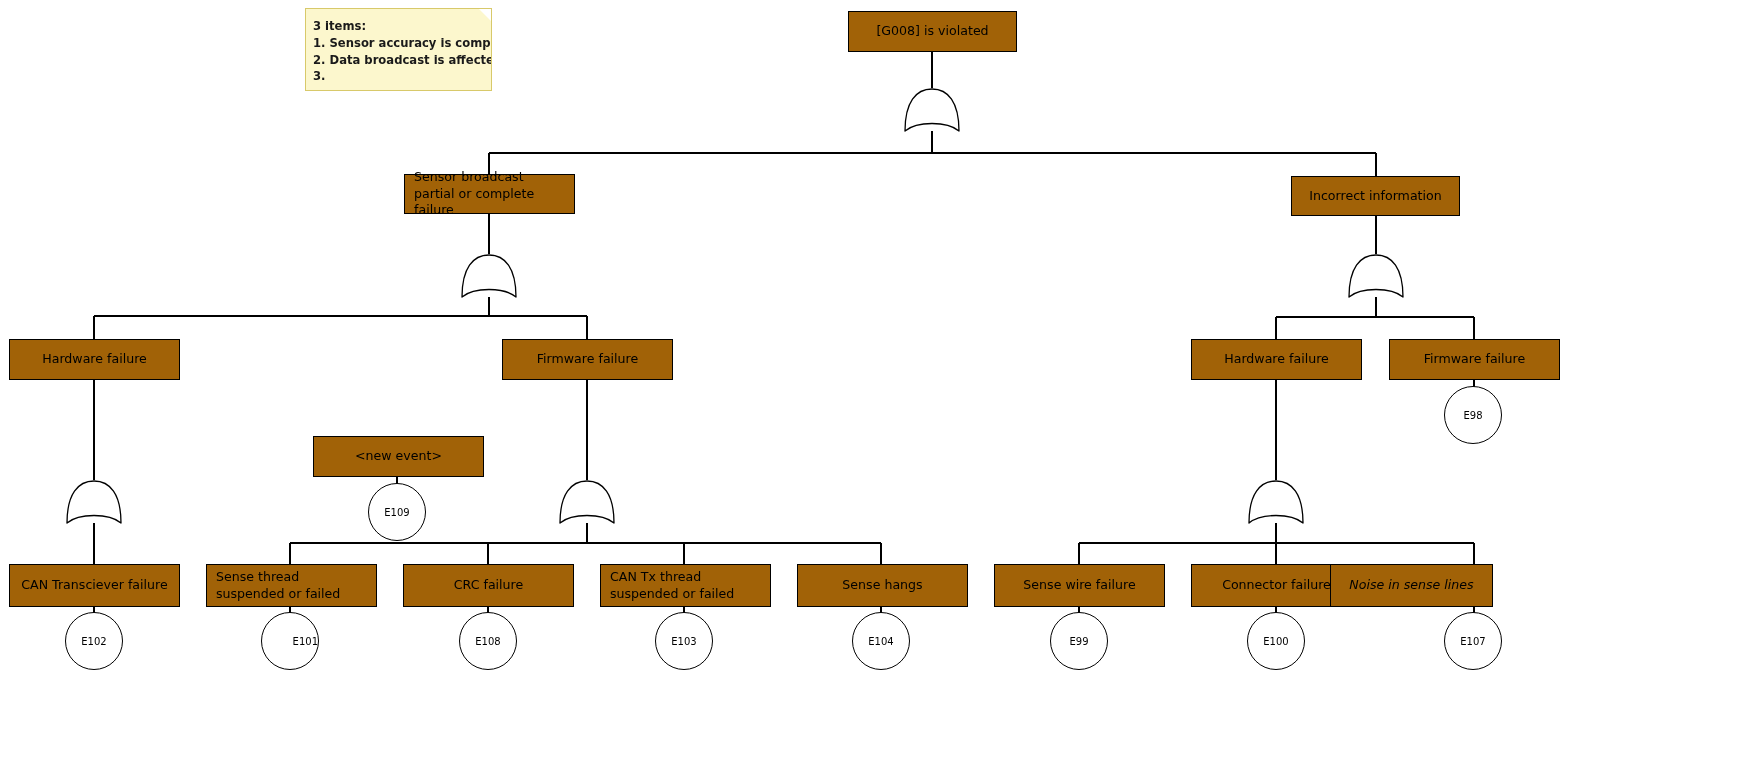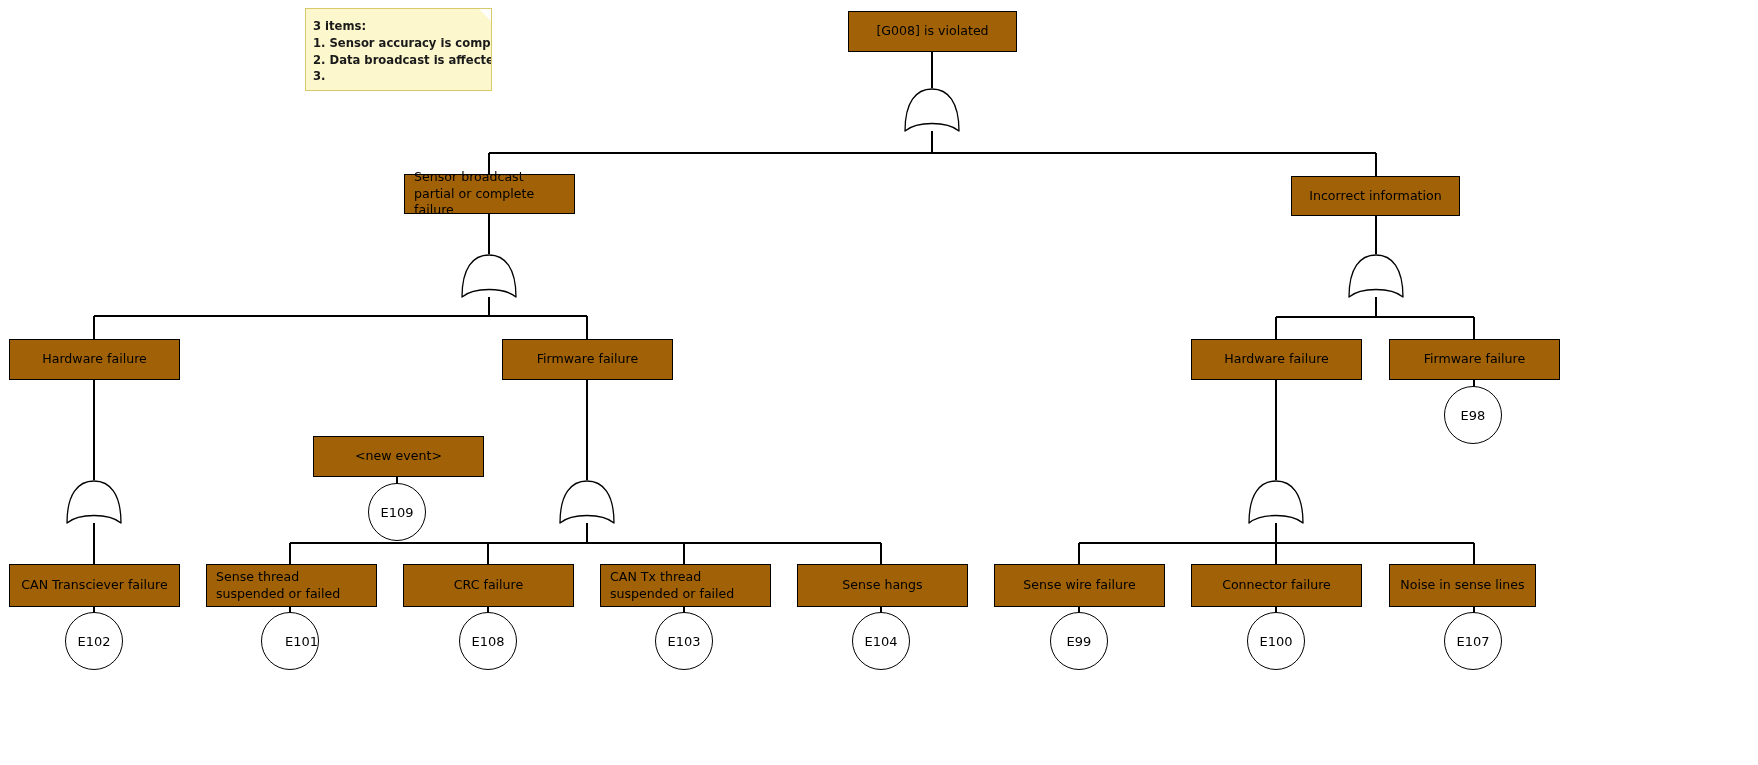--- a/index.html
+++ b/index.html
@@ -11,21 +11,21 @@
   .node{position:absolute;box-sizing:border-box;border:1.3px solid #000;background:#a16207;
         display:flex;align-items:center;z-index:3;}
   .node .lbl{font-size:12.6px;color:#000;line-height:1.32;width:100%;}
   .node.center{justify-content:center;}
   .node.center .lbl{text-align:center;}
   .node.left{justify-content:flex-end;}
   .node.left .lbl{text-align:left;padding-left:9px;padding-right:6px;}
 
   .ev{position:absolute;box-sizing:border-box;border:1.3px solid #000;background:#fff;
       border-radius:50%;display:flex;align-items:center;justify-content:center;z-index:3;}
-  .ev .lbl{font-size:13px;color:#000;}
+  .ev .lbl{font-size:10px;color:#000;}
 
   .gate{position:absolute;z-index:2;}
   .gate svg{display:block;overflow:visible;}
 
   .note{position:absolute;box-sizing:border-box;background:#fcf7cd;border:1.1px solid #d8c96a;
         z-index:4;overflow:hidden;}
   .note .foldwrap{position:absolute;right:0;top:0;width:14px;height:14px;overflow:hidden;}
   .note .fold{position:absolute;right:-1px;top:-1px;width:0;height:0;
               border-left:14px solid transparent;border-top:14px solid #ffffff;}
   .note .ntxt{position:absolute;left:7px;top:9px;right:-60px;font-size:11.6px;
@@ -195,21 +195,21 @@
   </div>
 
   <div class="node center" style="left:994px;top:564px;width:171px;height:43px;">
     <span class="lbl">Sense wire failure</span>
   </div>
 
   <div class="node center" style="left:1191px;top:564px;width:171px;height:43px;">
     <span class="lbl">Connector failure</span>
   </div>
 
-  <div class="node center" style="left:1389px;top:564px;width:147px;height:43px;">
+  <div class="node center" style="left:1330px;top:564px;width:163px;height:43px;font-style:italic;">
     <span class="lbl">Noise in sense lines</span>
   </div>
 
   <div class="ev" style="left:1444px;top:386px;width:58px;height:58px;">
     <span class="lbl">E98</span>
   </div>
 
   <div class="ev" style="left:368px;top:483px;width:58px;height:58px;">
     <span class="lbl">E109</span>
   </div>

